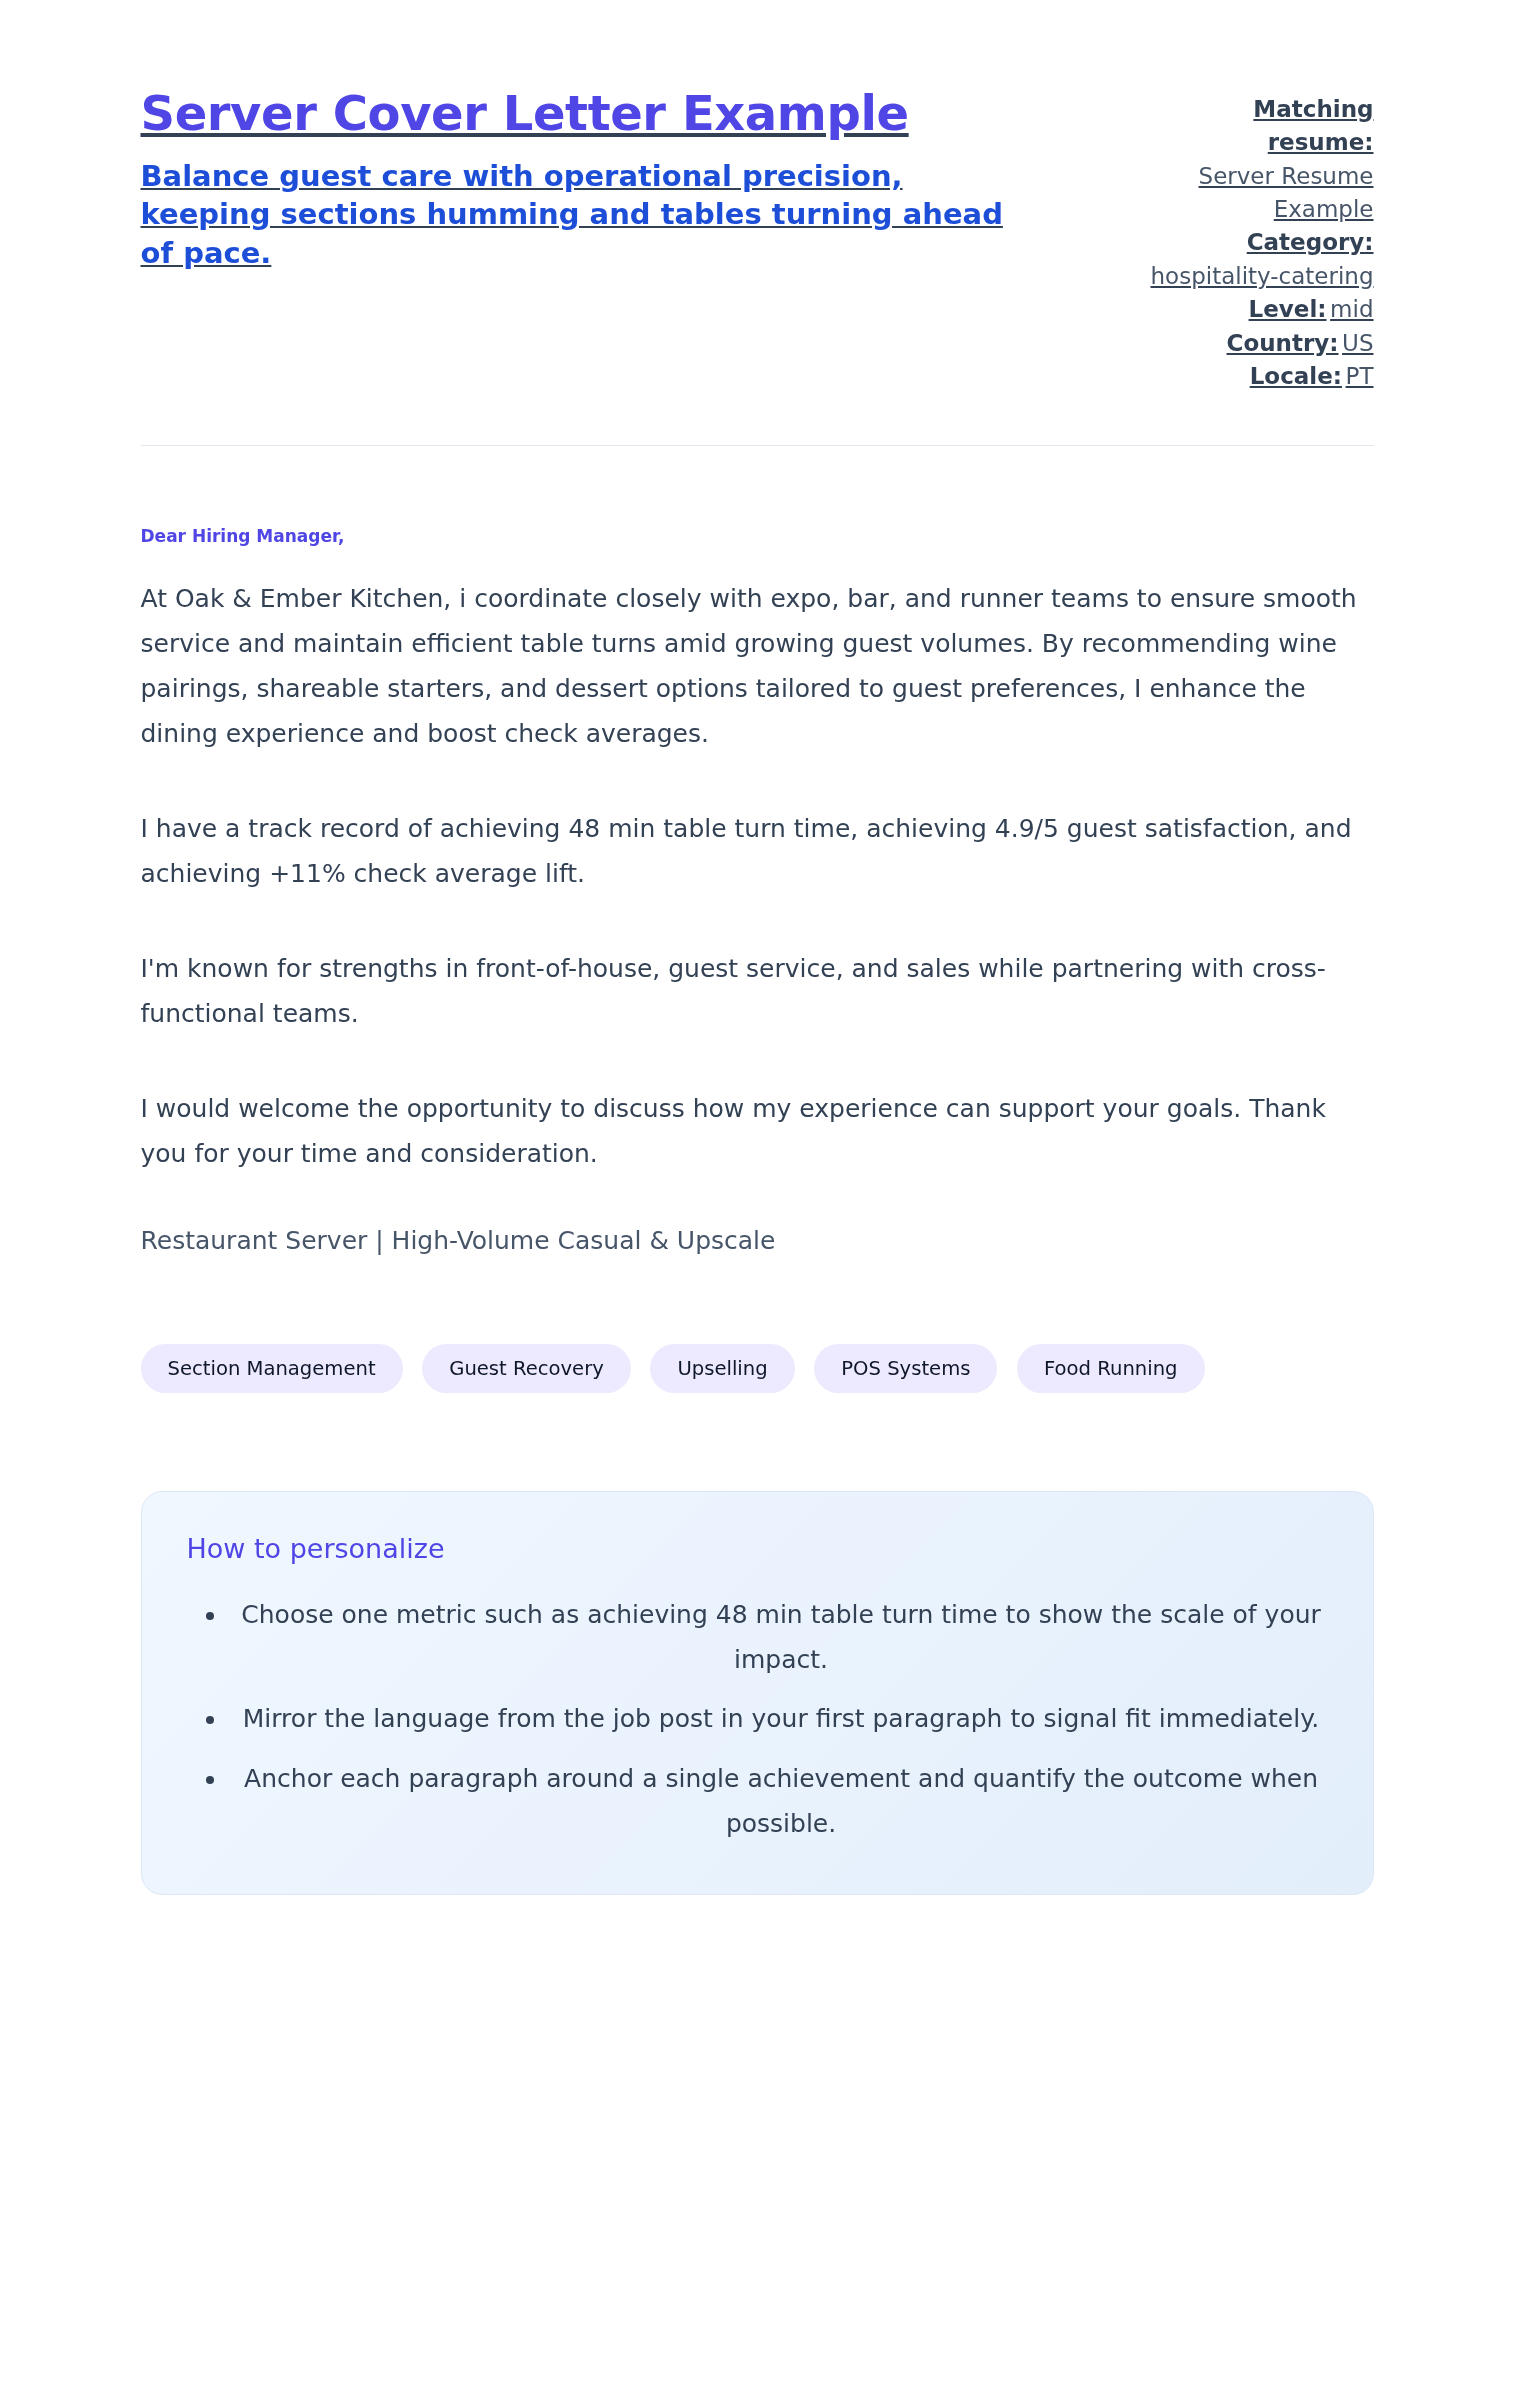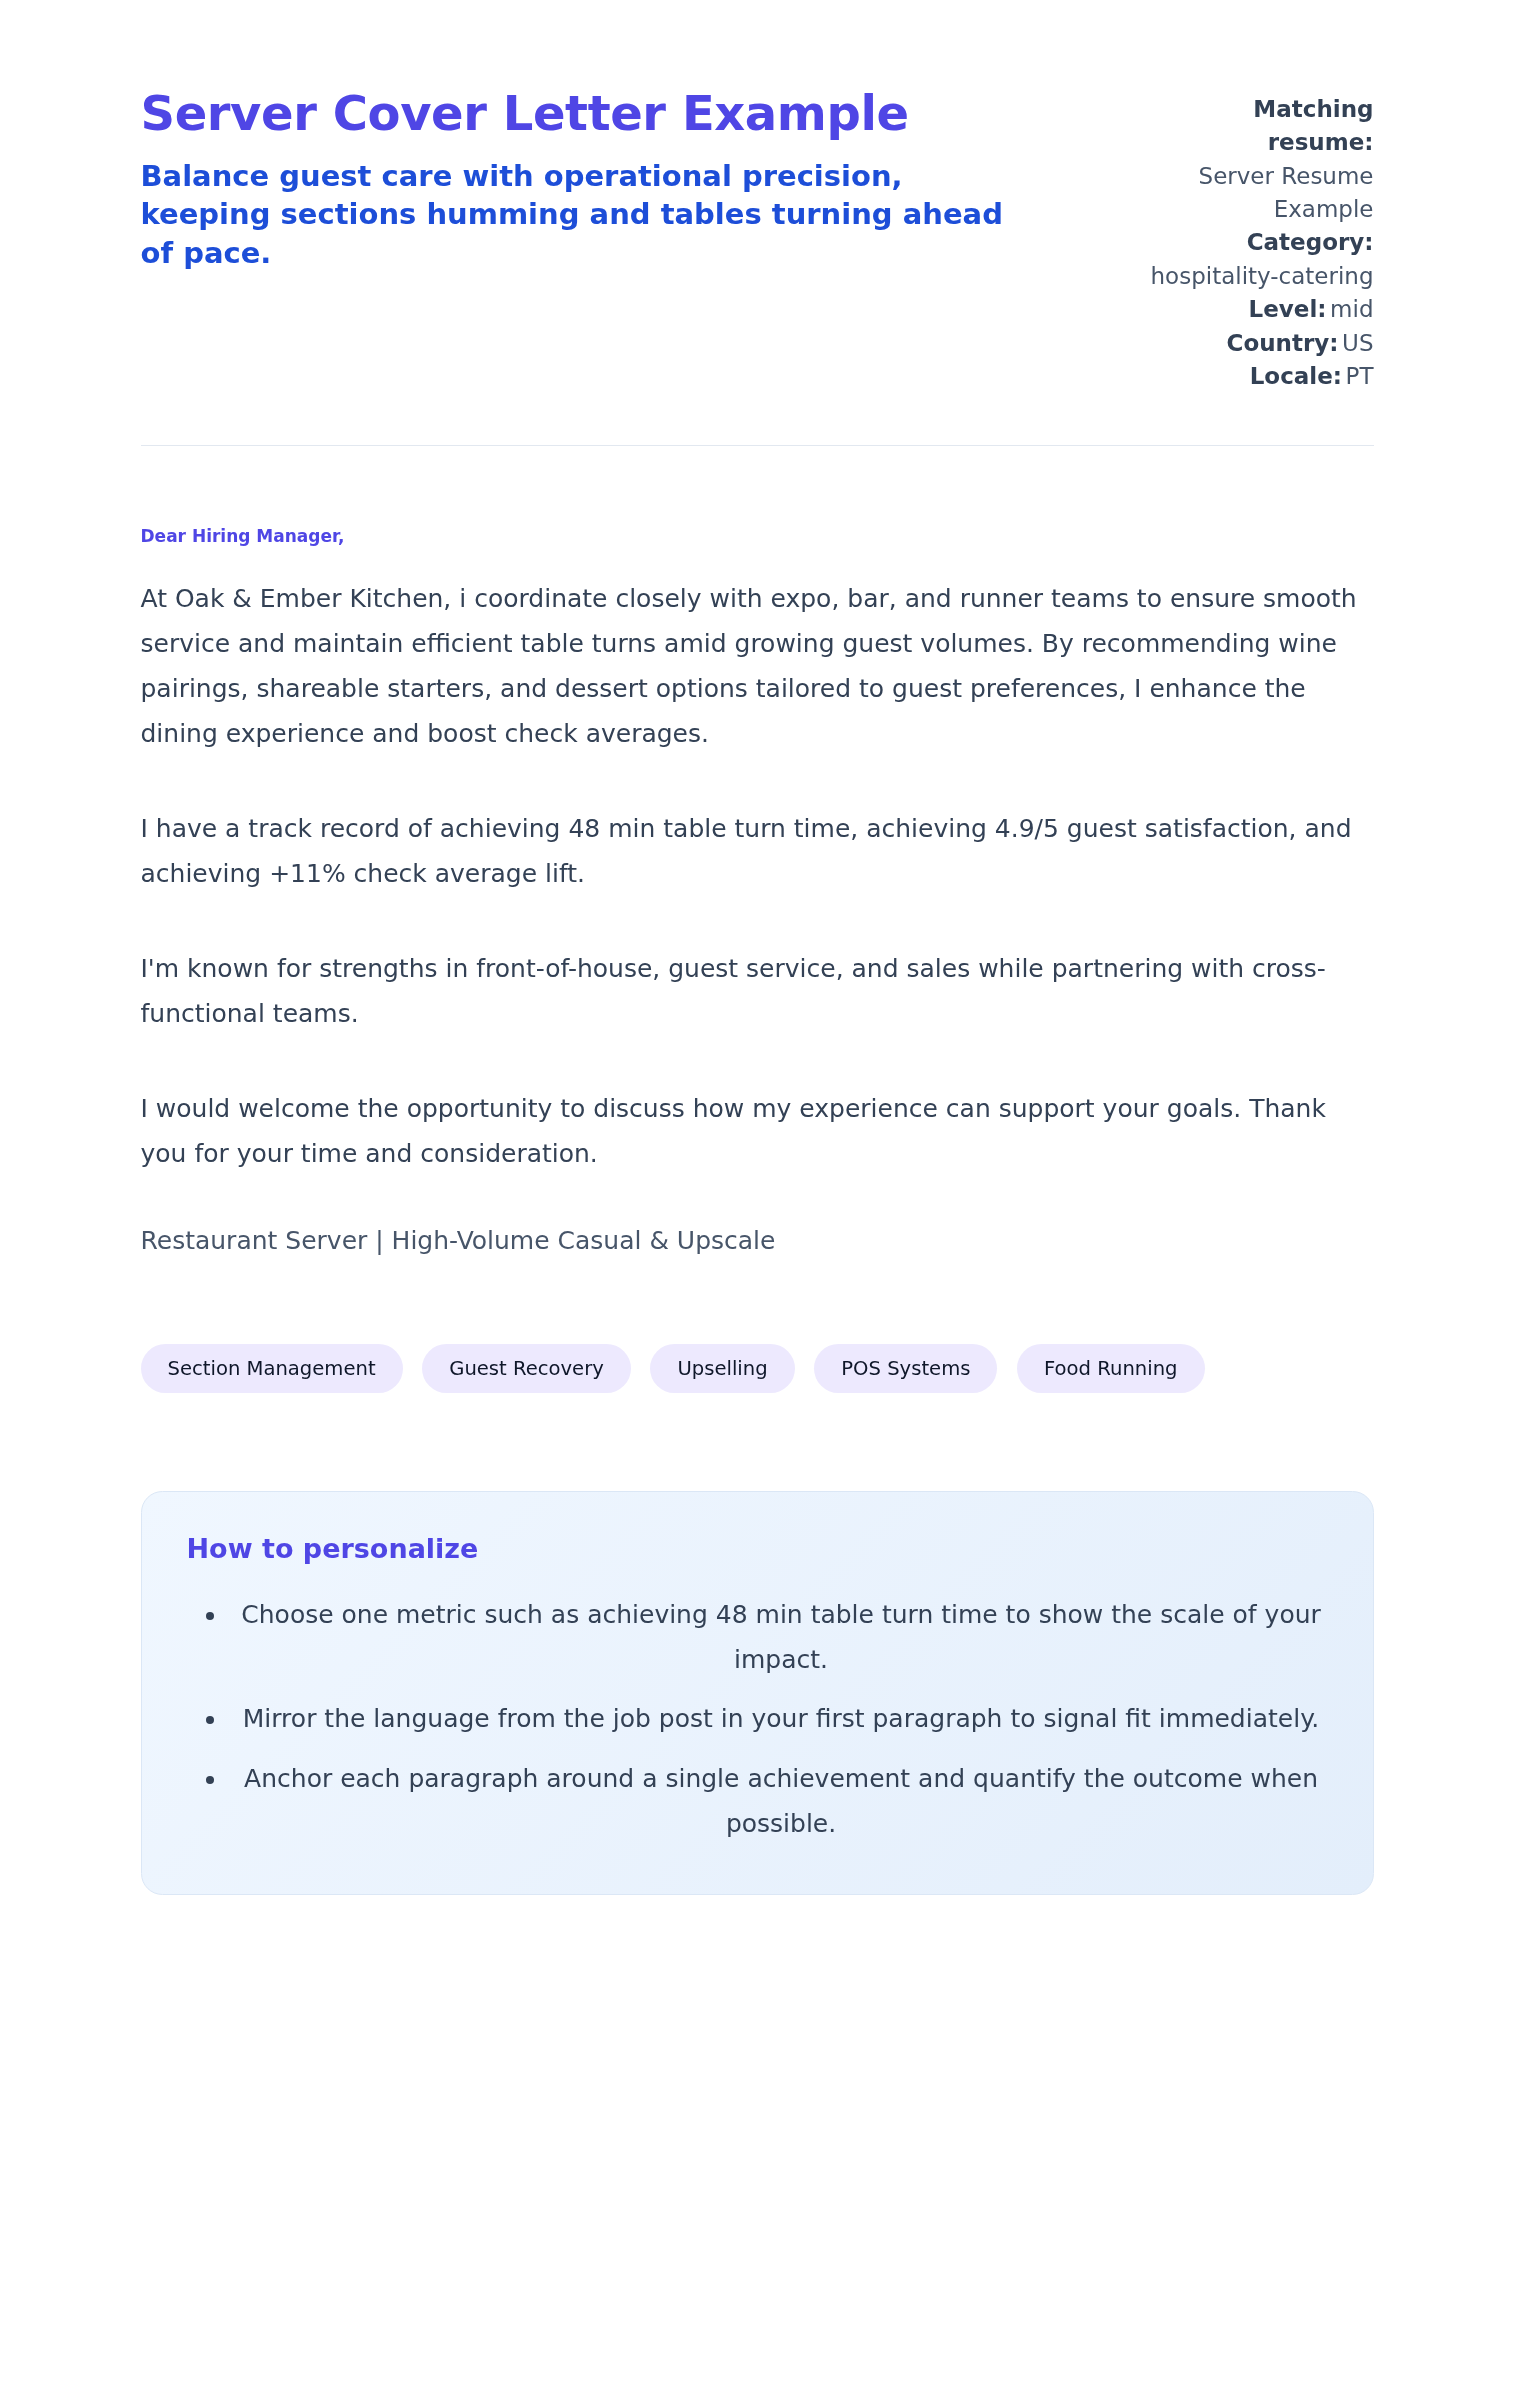--- a/index.html
+++ b/index.html
@@ -10,21 +10,21 @@
     font-family: "DejaVu Sans", "Liberation Sans", sans-serif;
     color: #334155;
   }
   .page {
     width: 1233px;
     margin: 0 auto;
     padding: 86px 0 116px 0;
   }
 
   
-  .header { display: flex; justify-content: space-between; gap: 50px; }
+  .header { display: flex; justify-content: space-between; gap: 50px; text-decoration: underline; }
   .header-left { flex: 1 1 auto; min-width: 0; }
   .title {
     font-size: 48px;
     font-weight: bold;
     color: #4f46e5;
     letter-spacing: -0.4px;
     line-height: 1.15;
   }
   .subtitle {
     margin-top: 16px;
@@ -96,21 +96,21 @@
   
   .tip-box {
     margin-top: 98px;
     background: linear-gradient(135deg, #f0f7ff 0%, #e3eefb 100%);
     border: 0.9px solid #dbe7f6;
     border-radius: 21.4px;
     padding: 41px 45px 48px 45px;
   }
   .tip-heading {
     font-size: 27px;
-    font-weight: bold;
+    font-weight: normal;
     color: #4f46e5;
   }
   .tip-list {
     margin-top: 28.5px;
     padding-left: 41px;
     list-style: disc;
     text-align: center;
   }
   .tip-list li {
     font-size: 25px;

